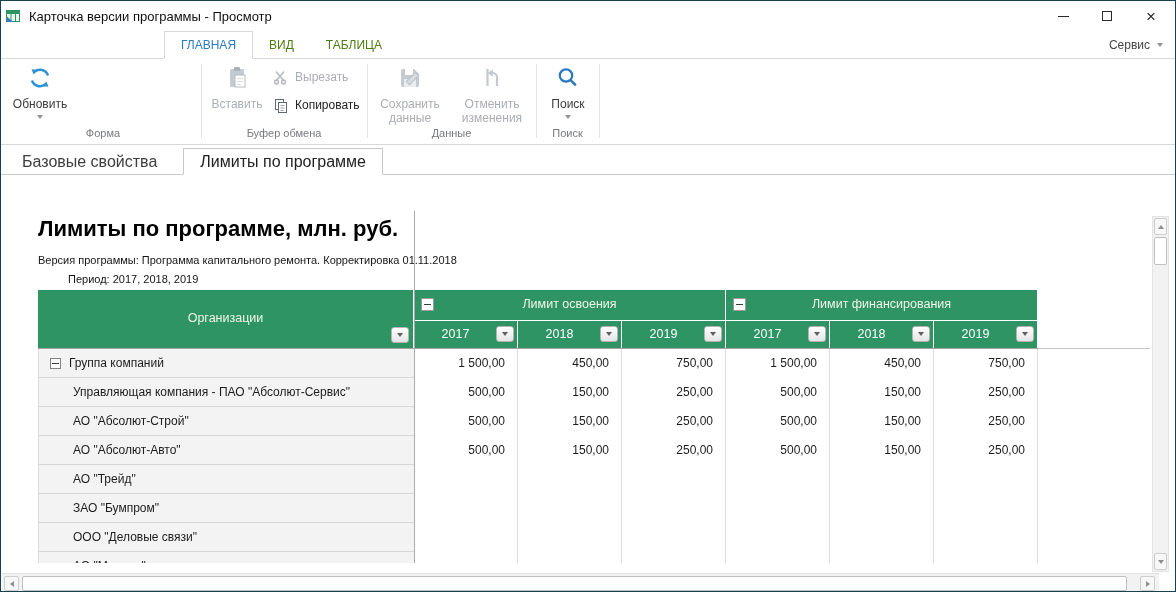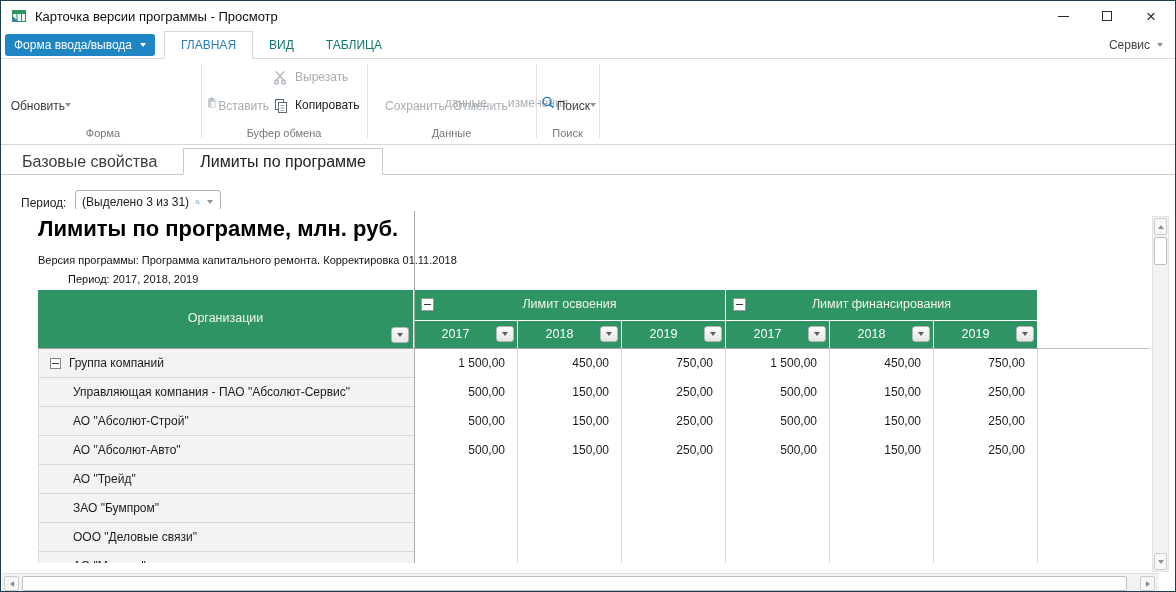--- a/index.html
+++ b/index.html
@@ -3,42 +3,42 @@
 <meta charset="utf-8">
 <style>
   html,body{margin:0;padding:0;background:#e8e8e8;}
   *{box-sizing:border-box;}
   .window{
     position:relative;width:1176px;height:592px;background:#fff;
     border:1px solid #19404f;overflow:hidden;
     font-family:"Liberation Sans",sans-serif;color:#1c1c1c;
   }
   
-  .titlebar{position:absolute;left:0;top:0;right:0;height:30px;background:#fff;display:flex;align-items:center;padding-left:10px;}
+  .titlebar{position:absolute;left:0;top:0;right:0;height:30px;background:#fff;display:flex;align-items:center;padding-left:4px;}
   .app-icon{width:16px;height:16px;margin-right:8px;flex:none;}
   .win-title{font-size:13px;color:#0f0f0f;}
   .win-controls{position:absolute;right:2px;top:0;height:30px;display:flex;}
   .win-btn{width:44px;height:30px;display:flex;align-items:center;justify-content:center;}
   .gl-min{width:11px;height:1px;background:#2b2b2b;}
   .gl-max{width:10px;height:10px;border:1px solid #2b2b2b;}
   .gl-close{font-size:17px;color:#2b2b2b;line-height:1;}
   
   .ribbon-tabrow{position:absolute;left:0;top:30px;right:0;height:28px;background:#fff;border-bottom:1px solid #d9d9d9;}
   .app-menu-btn{position:absolute;left:4px;top:3px;width:150px;height:22px;background:#1f86c5;border-radius:3px;
     color:#fff;font-size:12px;display:flex;align-items:center;justify-content:center;gap:8px;}
   .caret{width:0;height:0;border-left:4px solid transparent;border-right:4px solid transparent;border-top:4px solid #fff;}
   .caret.gray{border-top-color:#8d9297;}
   .caret.sm{border-left-width:3.5px;border-right-width:3.5px;border-top-width:4px;}
   .rtabs{position:absolute;left:163px;top:0;height:28px;display:flex;}
-  .rtab{height:28px;padding:0 16px;display:flex;align-items:center;font-size:12px;color:#0f766e;}
+  .rtab{height:28px;padding:0 16px;display:flex;align-items:center;font-size:12px;color:#4d7c0f;}
   .rtab.active{background:#fff;border:1px solid #d9d9d9;border-bottom:1px solid #fff;color:#2b7cbd;}
   .service{position:absolute;right:12px;top:0;height:27px;display:flex;align-items:center;gap:7px;font-size:12px;color:#444;}
   
   .ribbon{position:absolute;left:0;top:58px;right:0;height:86px;background:#fff;border-bottom:1px solid #d7d7d7;}
-  .big-btn{position:absolute;top:2px;height:80px;display:flex;flex-direction:row;align-items:center;padding-top:4px;
+  .big-btn{position:absolute;top:2px;height:80px;display:flex;flex-direction:column;align-items:center;padding-top:4px;
     font-size:12px;color:#3c3c3c;text-align:center;line-height:14px;border-radius:2px;}
   .big-btn .lbl{margin-top:6px;}
   .big-btn .caret{margin-top:4px;}
   .big-btn.disabled{color:#a9aeb3;}
   .pressed{border:1px solid #c2beb9;background:#edebe8;}
   .small-btn{position:absolute;height:22px;display:flex;align-items:center;gap:6px;font-size:12px;color:#222;}
   .small-btn.disabled{color:#a9aeb3;}
   .vsep{position:absolute;top:5px;height:74px;width:1px;background:#e3e3e3;}
   .grp-label{position:absolute;bottom:5px;font-size:11px;color:#76797c;text-align:center;}
   .caret-row{display:flex;align-items:center;gap:5px;}
@@ -122,24 +122,20 @@
       <div class="win-btn">
           <span class="gl-max"></span>
         </div>
       <div class="win-btn">
           <span class="gl-close">×</span>
         </div>
     </div>
   </div>
 
   <div class="ribbon-tabrow">
-    <div class="app-menu-btn">
-      <span>Форма ввода/вывода</span>
-      <span class="caret sm"></span>
-    </div>
     <div class="rtabs">
       <div class="rtab active">ГЛАВНАЯ</div>
       <div class="rtab">ВИД</div>
       <div class="rtab">ТАБЛИЦА</div>
     </div>
     <div class="service">
       <span>Сервис</span>
       <span class="caret sm gray"></span>
     </div>
   </div>
@@ -187,21 +183,21 @@
       <svg width="16" height="16" viewBox="0 0 16 16">
         <rect x="2.5" y="2.5" width="8" height="10" fill="#fff" stroke="#5f6b74"></rect>
         <rect x="5.5" y="5.5" width="8" height="10" fill="#fff" stroke="#5f6b74"></rect>
         <path d="M7.5 8.5h4M7.5 11h4M7.5 13.5h3" stroke="#98a1a8" fill="none"></path>
       </svg>
       <span>Копировать</span>
     </div>
 
     <div class="vsep" style="left:366px;"></div>
 
-    <div class="big-btn disabled" style="left:384px;width:74px;justify-content:space-between;">
+    <div class="big-btn disabled" style="left:372px;width:74px;">
       <svg width="26" height="26" viewBox="0 0 26 26">
         <path d="M4 6a2 2 0 0 1 2-2h11l5 5v11a2 2 0 0 1-2 2H6a2 2 0 0 1-2-2z" fill="#c3cad0"></path>
         <rect x="8" y="4" width="8" height="6" fill="#fff"></rect>
         <rect x="7" y="14" width="12" height="8" fill="#e9edef"></rect>
         <rect x="13.2" y="7" width="4.6" height="13" transform="rotate(45 15.5 13.5)" fill="#d7dbde" stroke="#b9c0c6"></rect>
       </svg>
       <span class="lbl">Сохранить</span>
       <span>данные</span>
     </div>
 
@@ -234,31 +230,20 @@
     <div class="grp-label" style="left:200px;width:166px;">Буфер обмена</div>
     <div class="grp-label" style="left:366px;width:169px;">Данные</div>
     <div class="grp-label" style="left:535px;width:63px;">Поиск</div>
   </div>
 
   <div class="doc-tabrow">
     <div class="doc-tab first">Базовые свойства</div>
     <div class="doc-tab active">Лимиты по программе</div>
   </div>
 
-  <div class="period-bar">
-    <span class="period-label">Период:</span>
-    <div class="period-combo">
-      <span class="val">(Выделено 3 из 31)</span>
-      <svg width="15" height="15" viewBox="0 0 15 15">
-        <circle cx="6" cy="6" r="3.8" fill="none" stroke="#4a88c0" stroke-width="1.5"></circle>
-        <path d="M9 9l3.5 3.5" stroke="#4a88c0" stroke-width="1.6" fill="none"></path>
-      </svg>
-      <span class="caret sm gray"></span>
-    </div>
-  </div>
 
   <div class="content">
     <div class="report-title">Лимиты по программе, млн. руб.</div>
     <div class="meta1">Версия программы: Программа капитального ремонта. Корректировка 01.11.2018</div>
     <div class="meta2">Период: 2017, 2018, 2019</div>
     <div class="hdr-ext-line"></div>
 
     <div class="grid">
       <div class="grid-header">
         <div class="hcell h-group" style="left:376px;">

